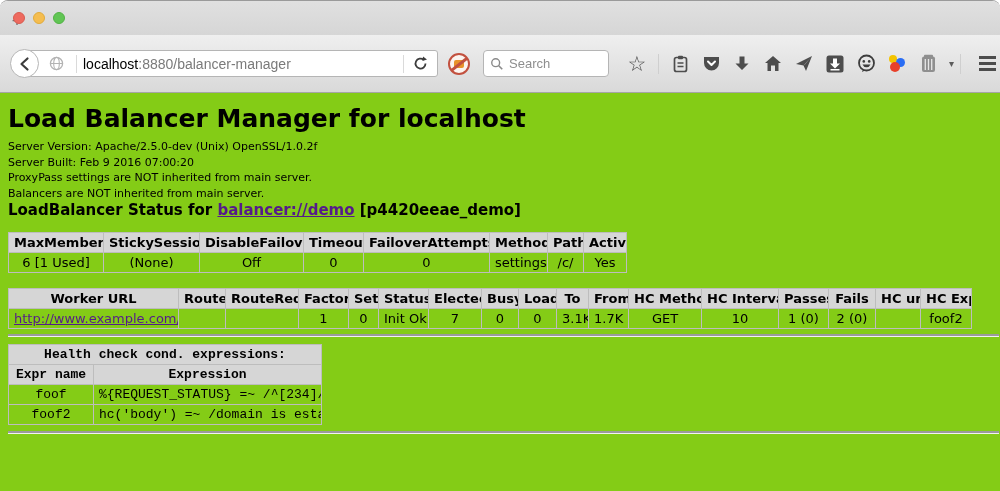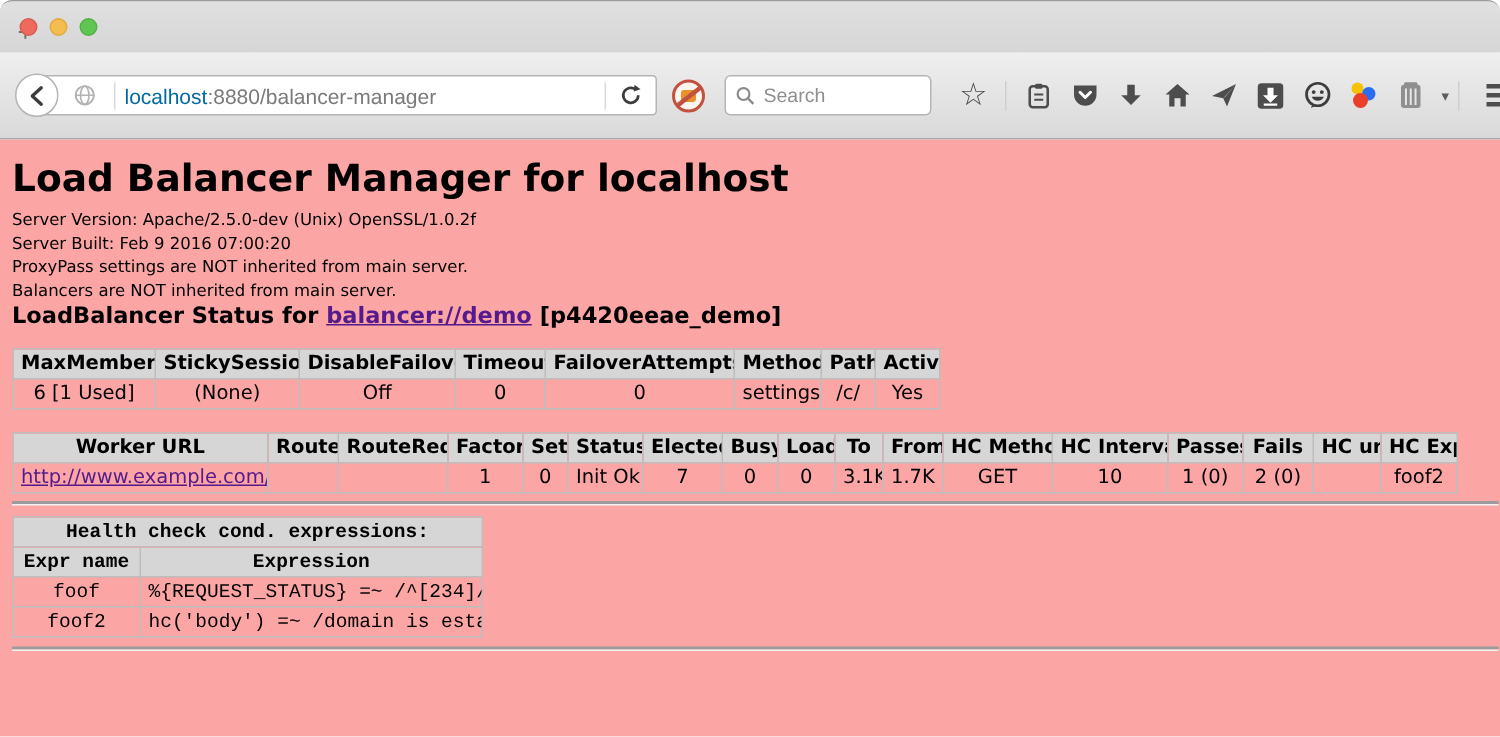--- a/index.html
+++ b/index.html
@@ -30,32 +30,32 @@
   .toolbar { height:58px; background:linear-gradient(#efefef,#d9d9d9);
              border-bottom:1px solid #a6a6a6; display:flex; align-items:center; padding:0 10px; }
   .back-btn { width:29px; height:29px; border-radius:50%; background:#fff; border:1px solid #b5b5b5;
               display:flex; align-items:center; justify-content:center; z-index:2; flex:0 0 auto; }
   .urlbar { height:27px; width:414px; margin-left:-15px; background:#fff; border:1px solid #b5b5b5;
             border-radius:3px; display:flex; align-items:center; padding-left:22px; flex:0 0 auto; }
   .urlbar .globe { margin:0 6px 0 2px; }
   .vsep { width:1px; height:20px; background:#cfcfcf; margin:0 6px; flex:0 0 auto; }
   .vsep.in-bar { height:18px; background:#dadada; }
   .url-text { font-size:14px; white-space:nowrap; flex:1; overflow:hidden; }
-  .url-host { color:#0369a1; }
+  .url-host { color:#000000; }
   .url-rest { color:#7a7a7a; }
   .reload { margin:0 8px 0 2px; }
 
   .shield { width:22px; height:22px; margin-left:10px; border-radius:50%; border:2px solid #c2513f;
             position:relative; background:#fbf4ef; flex:0 0 auto; }
   .shield .blob { position:absolute; left:4px; top:5px; width:10px; height:8px; background:#e8932a;
                   border-radius:2px; }
   .shield .slash { position:absolute; left:-1px; top:8px; width:20px; height:2.5px; background:#c2513f;
                    transform:rotate(-38deg); }
 
-  .searchbox { height:27px; width:138px; margin-left:13px; background:#fff; border:1px solid #b5b5b5;
+  .searchbox { height:27px; width:126px; margin-left:13px; background:#fff; border:1px solid #b5b5b5;
                border-radius:4px; display:flex; align-items:center; padding:0 6px; flex:0 0 auto; }
   .searchbox input { border:0; outline:0; width:100px; font-size:13px; color:#333;
                      font-family:"Liberation Sans",sans-serif; background:transparent; }
   .searchbox input::placeholder { color:#8e8e8e; }
 
   .iconrow { display:flex; align-items:center; margin-left:18px; gap:11px; flex:0 0 auto; }
   .ic { width:20px; height:20px; display:flex; align-items:center; justify-content:center; }
   .star-glyph { font-size:21px; color:#4a4a4a; line-height:1; }
   .caret { font-size:10px; color:#5c5c5c; }
 
@@ -63,21 +63,21 @@
   .dots .d { position:absolute; border-radius:50%; }
   .d.yellow { width:8px; height:8px; background:#f4c400; left:2px; top:1px; }
   .d.blue   { width:9px; height:9px; background:#2a6df4; left:9px; top:4px; }
   .d.red    { width:10px; height:10px; background:#e8402a; left:3px; top:8px; }
 
   .right-group { margin-left:auto; display:flex; align-items:center; gap:12px; }
   .hamburger { display:flex; flex-direction:column; gap:3px; }
   .hamburger i { display:block; width:17px; height:3px; background:#4d4d4d; }
 
   
-  .content { background:#fca5a5; height:399px; padding:2px 1px 0 8px; color:#000;
+  .content { background:#84cc16; height:399px; padding:2px 1px 0 8px; color:#000;
              font-family:"DejaVu Sans", sans-serif; }
   .content h1 { font-size:25px; font-weight:bold; margin-top:9px; font-family:"DejaVu Sans",sans-serif; }
   .info { margin-top:6px; font-size:11px; line-height:15.6px; }
   .status-h { font-size:15px; font-weight:bold; }
   .status-h a { color:#551a8b; }
   a { color:#551a8b; text-decoration:underline; }
 
   table { border-collapse:collapse; font-size:13px; table-layout:fixed; }
   th, td { border:1px solid #bdbdbd; padding:1px 5px; text-align:center; height:20px;
            overflow:hidden; white-space:nowrap; }

